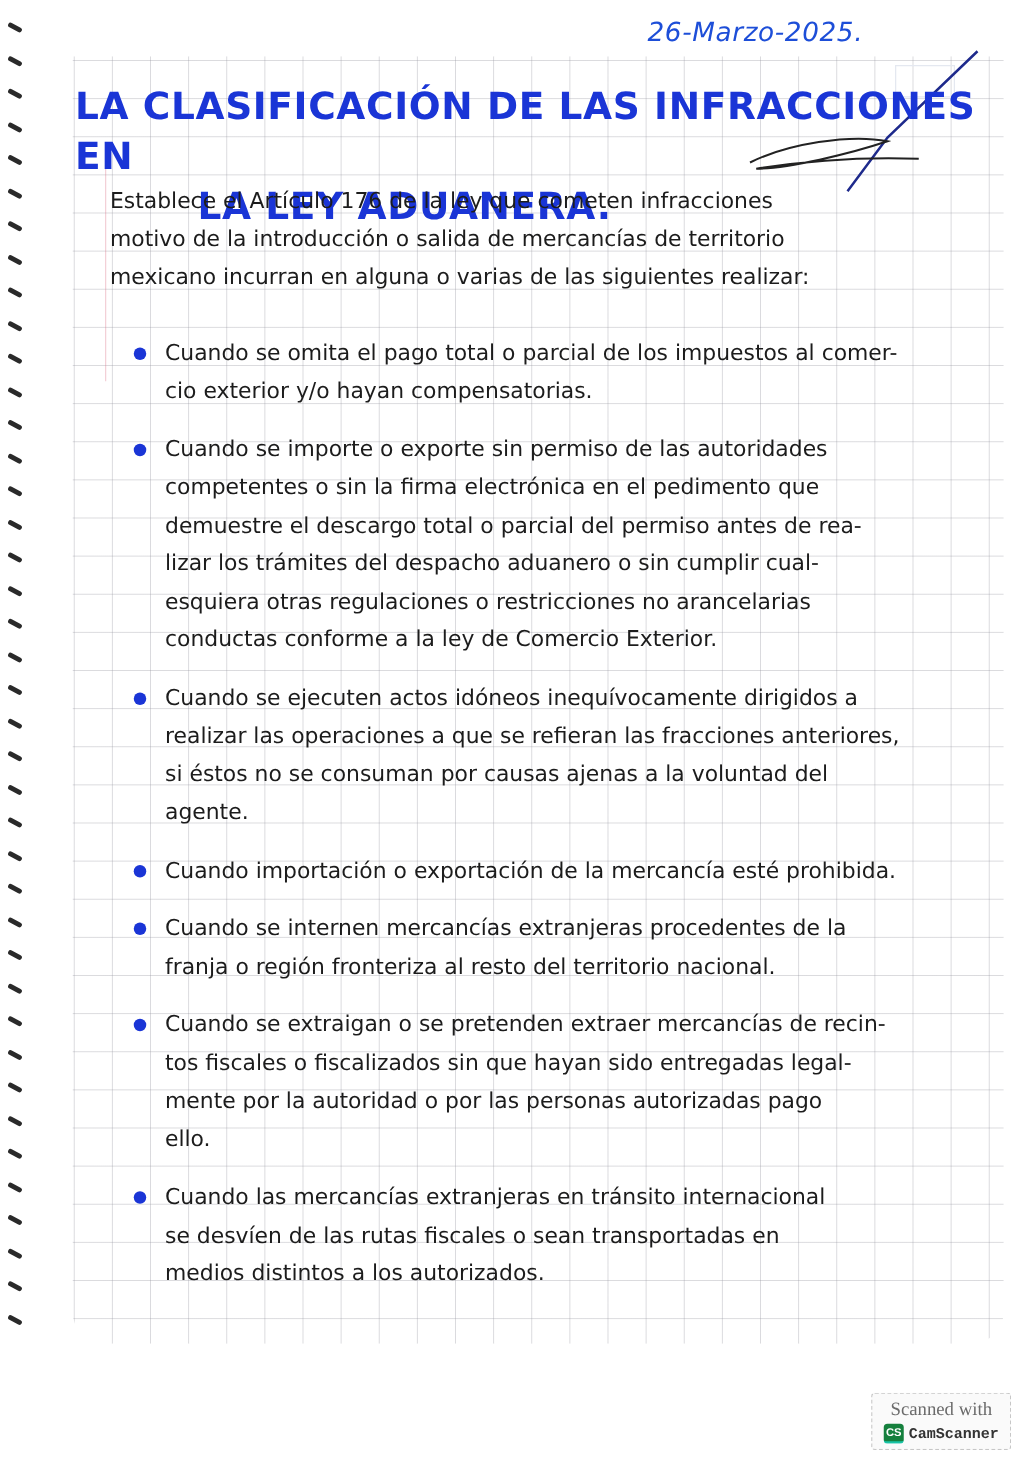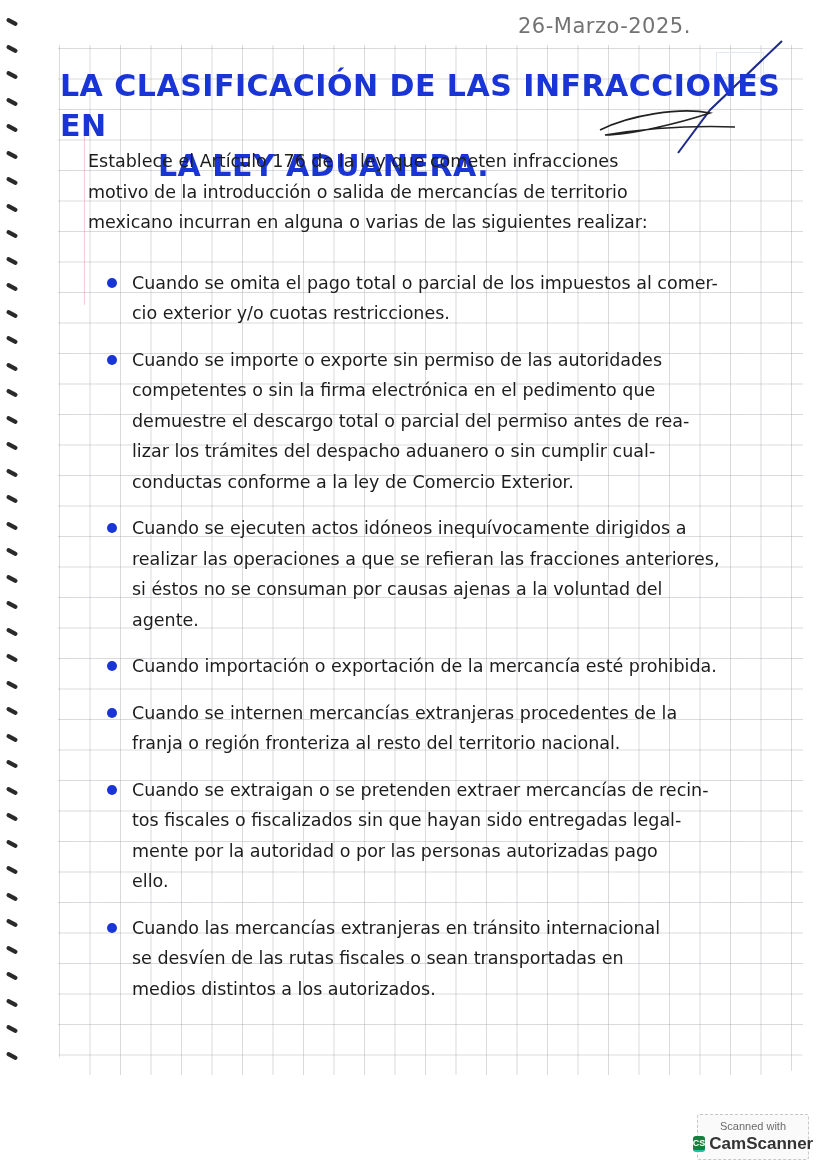--- a/index.html
+++ b/index.html
@@ -17,21 +17,21 @@
     border-radius:0 0 26px 26px;
     background-color:#fff;
     background-image:
       linear-gradient(to right, rgba(150,150,160,0.35) 1px, transparent 1px),
       linear-gradient(to bottom, rgba(150,150,160,0.35) 1px, transparent 1px);
     background-size:30.5px 30.5px;
     background-position:1px 3px;
   }
   .margin-line { position:absolute; left:84px; top:125px; width:1px; height:180px; background:rgba(220,120,140,0.35); }
   .date {
-    position:absolute; left:518px; top:14px; font-size:21px; color:#737373; 
+    position:absolute; left:518px; top:14px; font-size:21px; color:#1d4ed8; font-style:italic;
     font-family:"DejaVu Sans", sans-serif; letter-spacing:0.5px;
   }
   .title {
     position:absolute; left:60px; top:66px; width:740px;
     color:#1a35d6; font-weight:bold; font-size:30px; line-height:40px;
     font-family:"DejaVu Sans", sans-serif; letter-spacing:0.5px;
   }
   .title .l2 { display:block; padding-left:98px; }
   .signature { position:absolute; left:560px; top:35px; width:230px; height:120px; }
   .stamp {
@@ -49,27 +49,27 @@
   ul.conducts li { position:relative; padding-left:28px; margin:16px; }
   .bullet {
     position:absolute; left:3px; top:10px; width:10px; height:10px; border-radius:50%;
     background:#1a35d6;
   }
   .badge {
     position:absolute; left:697px; top:1114px; width:110px; height:44px;
     border:1px dashed #c7c7c7; border-radius:3px; background:#fafafa;
     font-family:"Liberation Sans", sans-serif; text-align:center;
   }
-  .badge .top { font-size:11px; color:#6b6b6b; margin-top:5px; }
+  .badge .top { font-size:15px; color:#6b6b6b; margin-top:5px;font-family:Liberation Serif, serif; }
   .badge .brand { display:flex; align-items:center; justify-content:center; gap:4px; margin-top:2px; }
   .badge .logo {
     width:16px; height:14px; background:#15803d; color:#fff; font-size:9px; font-weight:bold;
     border-radius:3px; line-height:14px; border-bottom:2px solid #19c3a6;
   }
-  .badge .name { font-size:17px; color:#333; font-weight:bold; }
+  .badge .name { font-size:12px; color:#333; font-weight:bold;font-family:Liberation Mono, monospace; }
 </style>
 </head>
 <body>
 
 <div class="spiral" id="spiral">
     <span class="mark" style="top: 0px;"></span>
     <span class="mark" style="top: 26.5px;"></span>
     <span class="mark" style="top: 53px;"></span>
     <span class="mark" style="top: 79.5px;"></span>
     <span class="mark" style="top: 106px;"></span>
@@ -131,28 +131,29 @@
   <div class="intro">
     <p>Establece el Artículo 176 de la ley que cometen infracciones</p>
     <p>motivo de la introducción o salida de mercancías de territorio</p>
     <p>mexicano incurran en alguna o varias de las siguientes realizar:</p>
   </div>
 
   <ul class="conducts">
     <li>
       <span class="bullet"></span>
       <div>Cuando se omita el pago total o parcial de los impuestos al comer-</div>
-      <div>cio exterior y/o cuotas restricciones.</div>
+      <div>cio exterior y/o hayan compensatorias.</div>
     </li>
     <li>
       <span class="bullet"></span>
       <div>Cuando se importe o exporte sin permiso de las autoridades</div>
       <div>competentes o sin la firma electrónica en el pedimento que</div>
       <div>demuestre el descargo total o parcial del permiso antes de rea-</div>
       <div>lizar los trámites del despacho aduanero o sin cumplir cual-</div>
+      <div>esquiera otras regulaciones o restricciones no arancelarias</div>
       <div>conductas conforme a la ley de Comercio Exterior.</div>
     </li>
     <li>
       <span class="bullet"></span>
       <div>Cuando se ejecuten actos idóneos inequívocamente dirigidos a</div>
       <div>realizar las operaciones a que se refieran las fracciones anteriores,</div>
       <div>si éstos no se consuman por causas ajenas a la voluntad del</div>
       <div>agente.</div>
     </li>
     <li>

